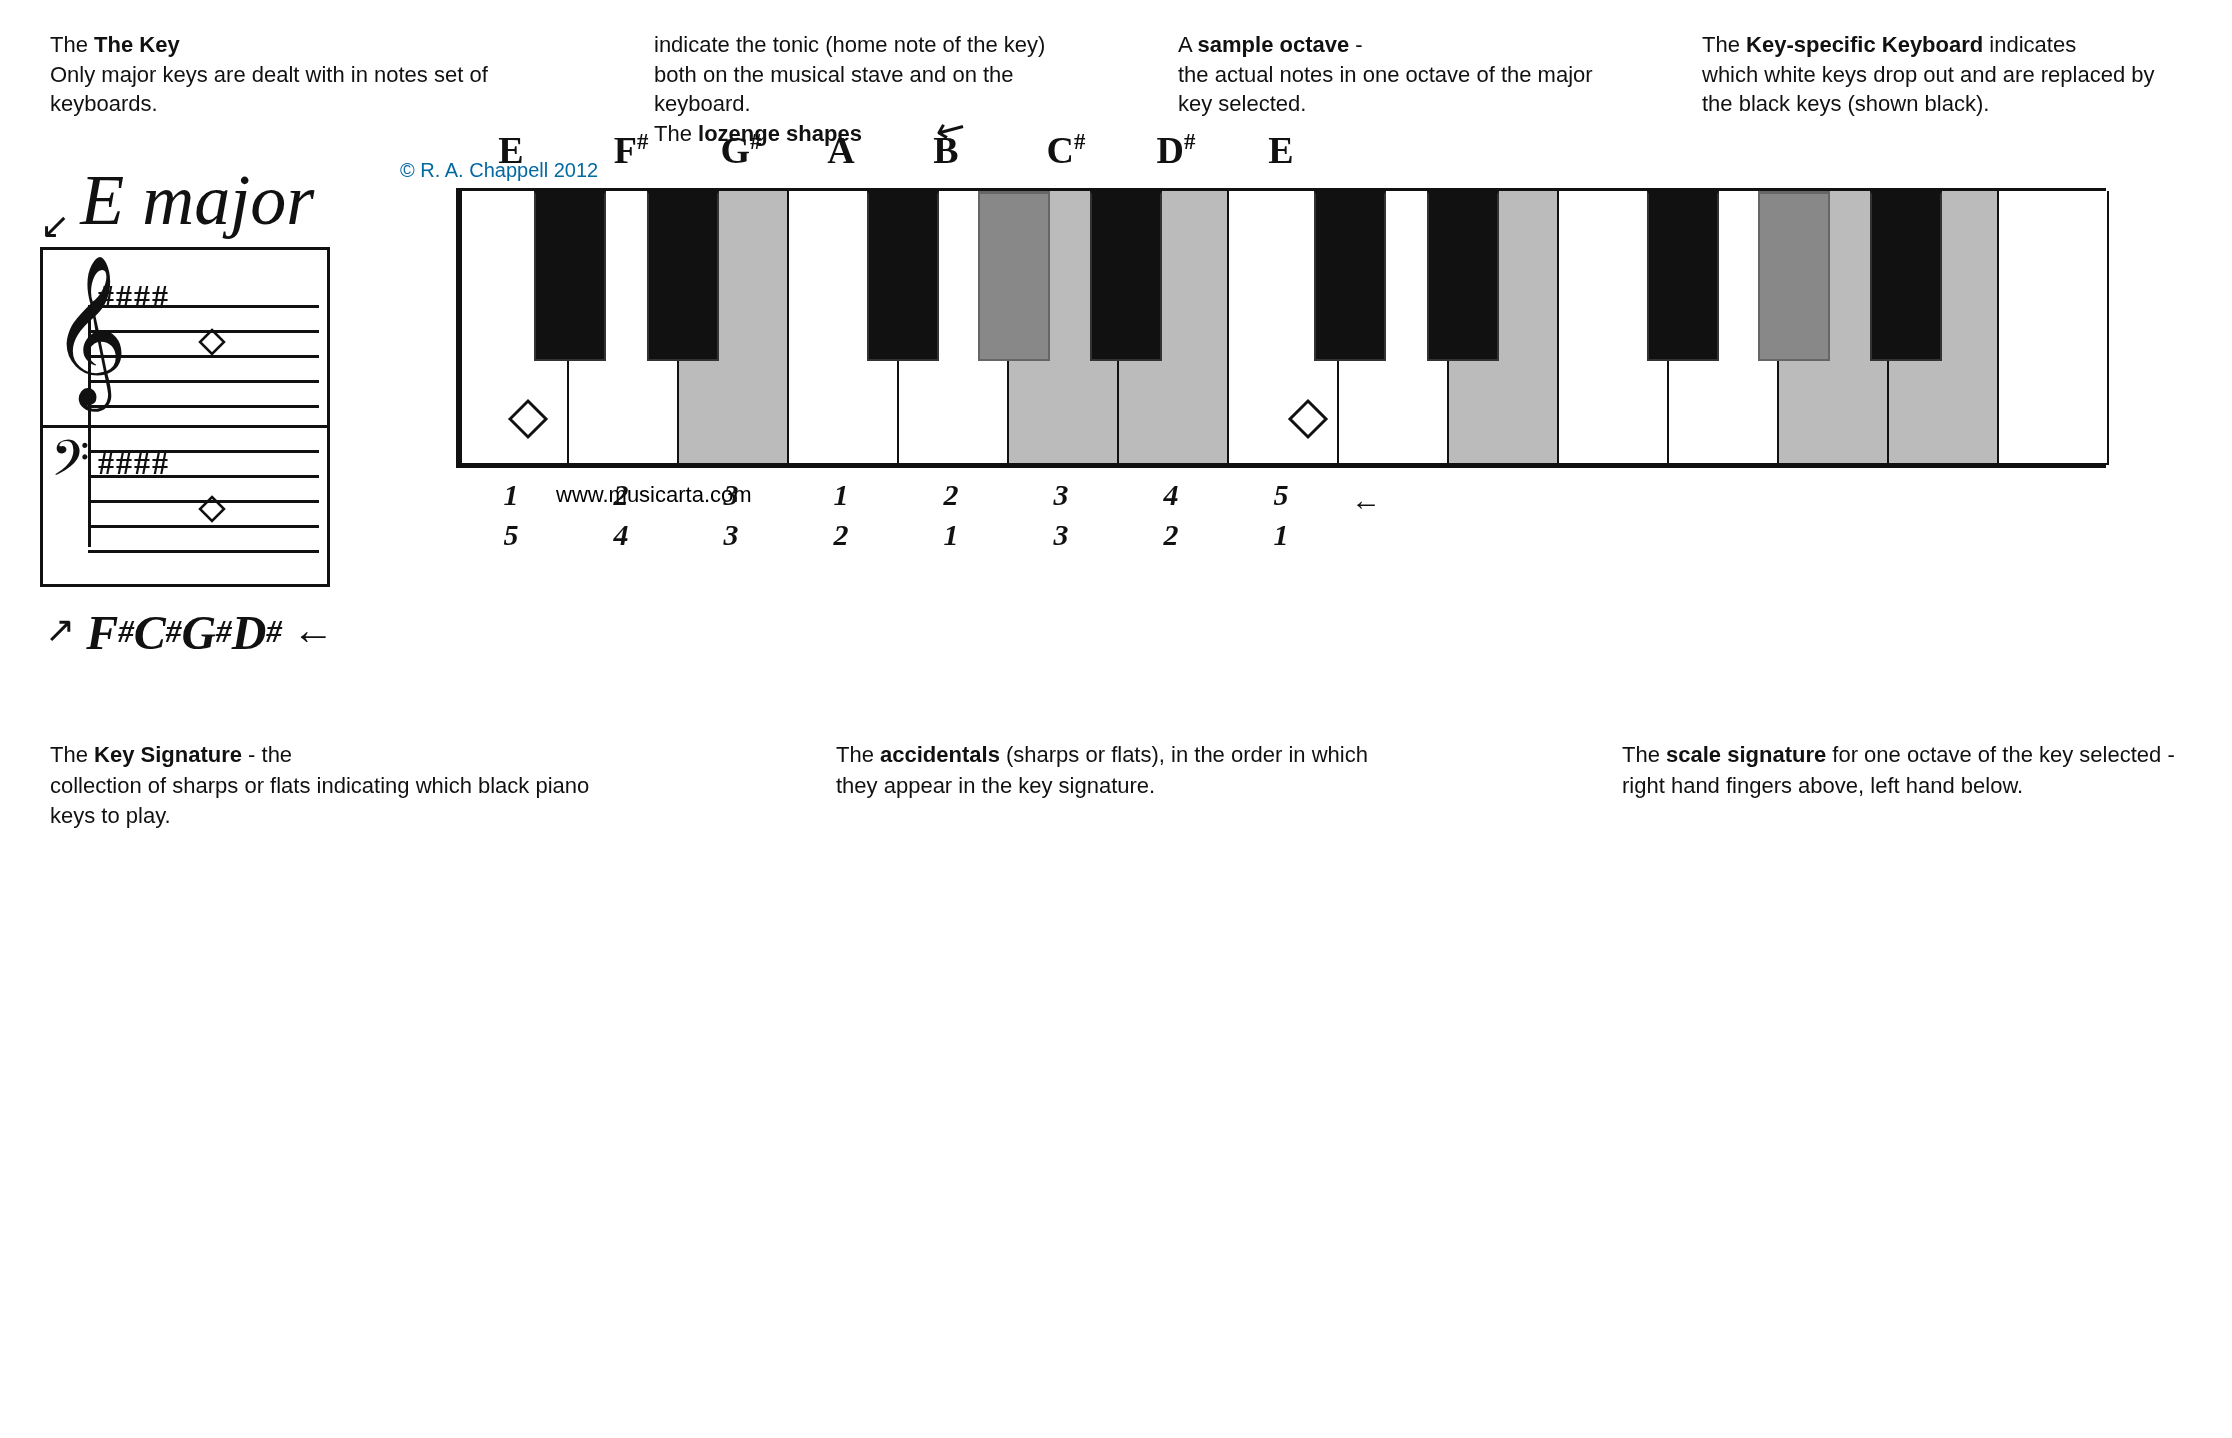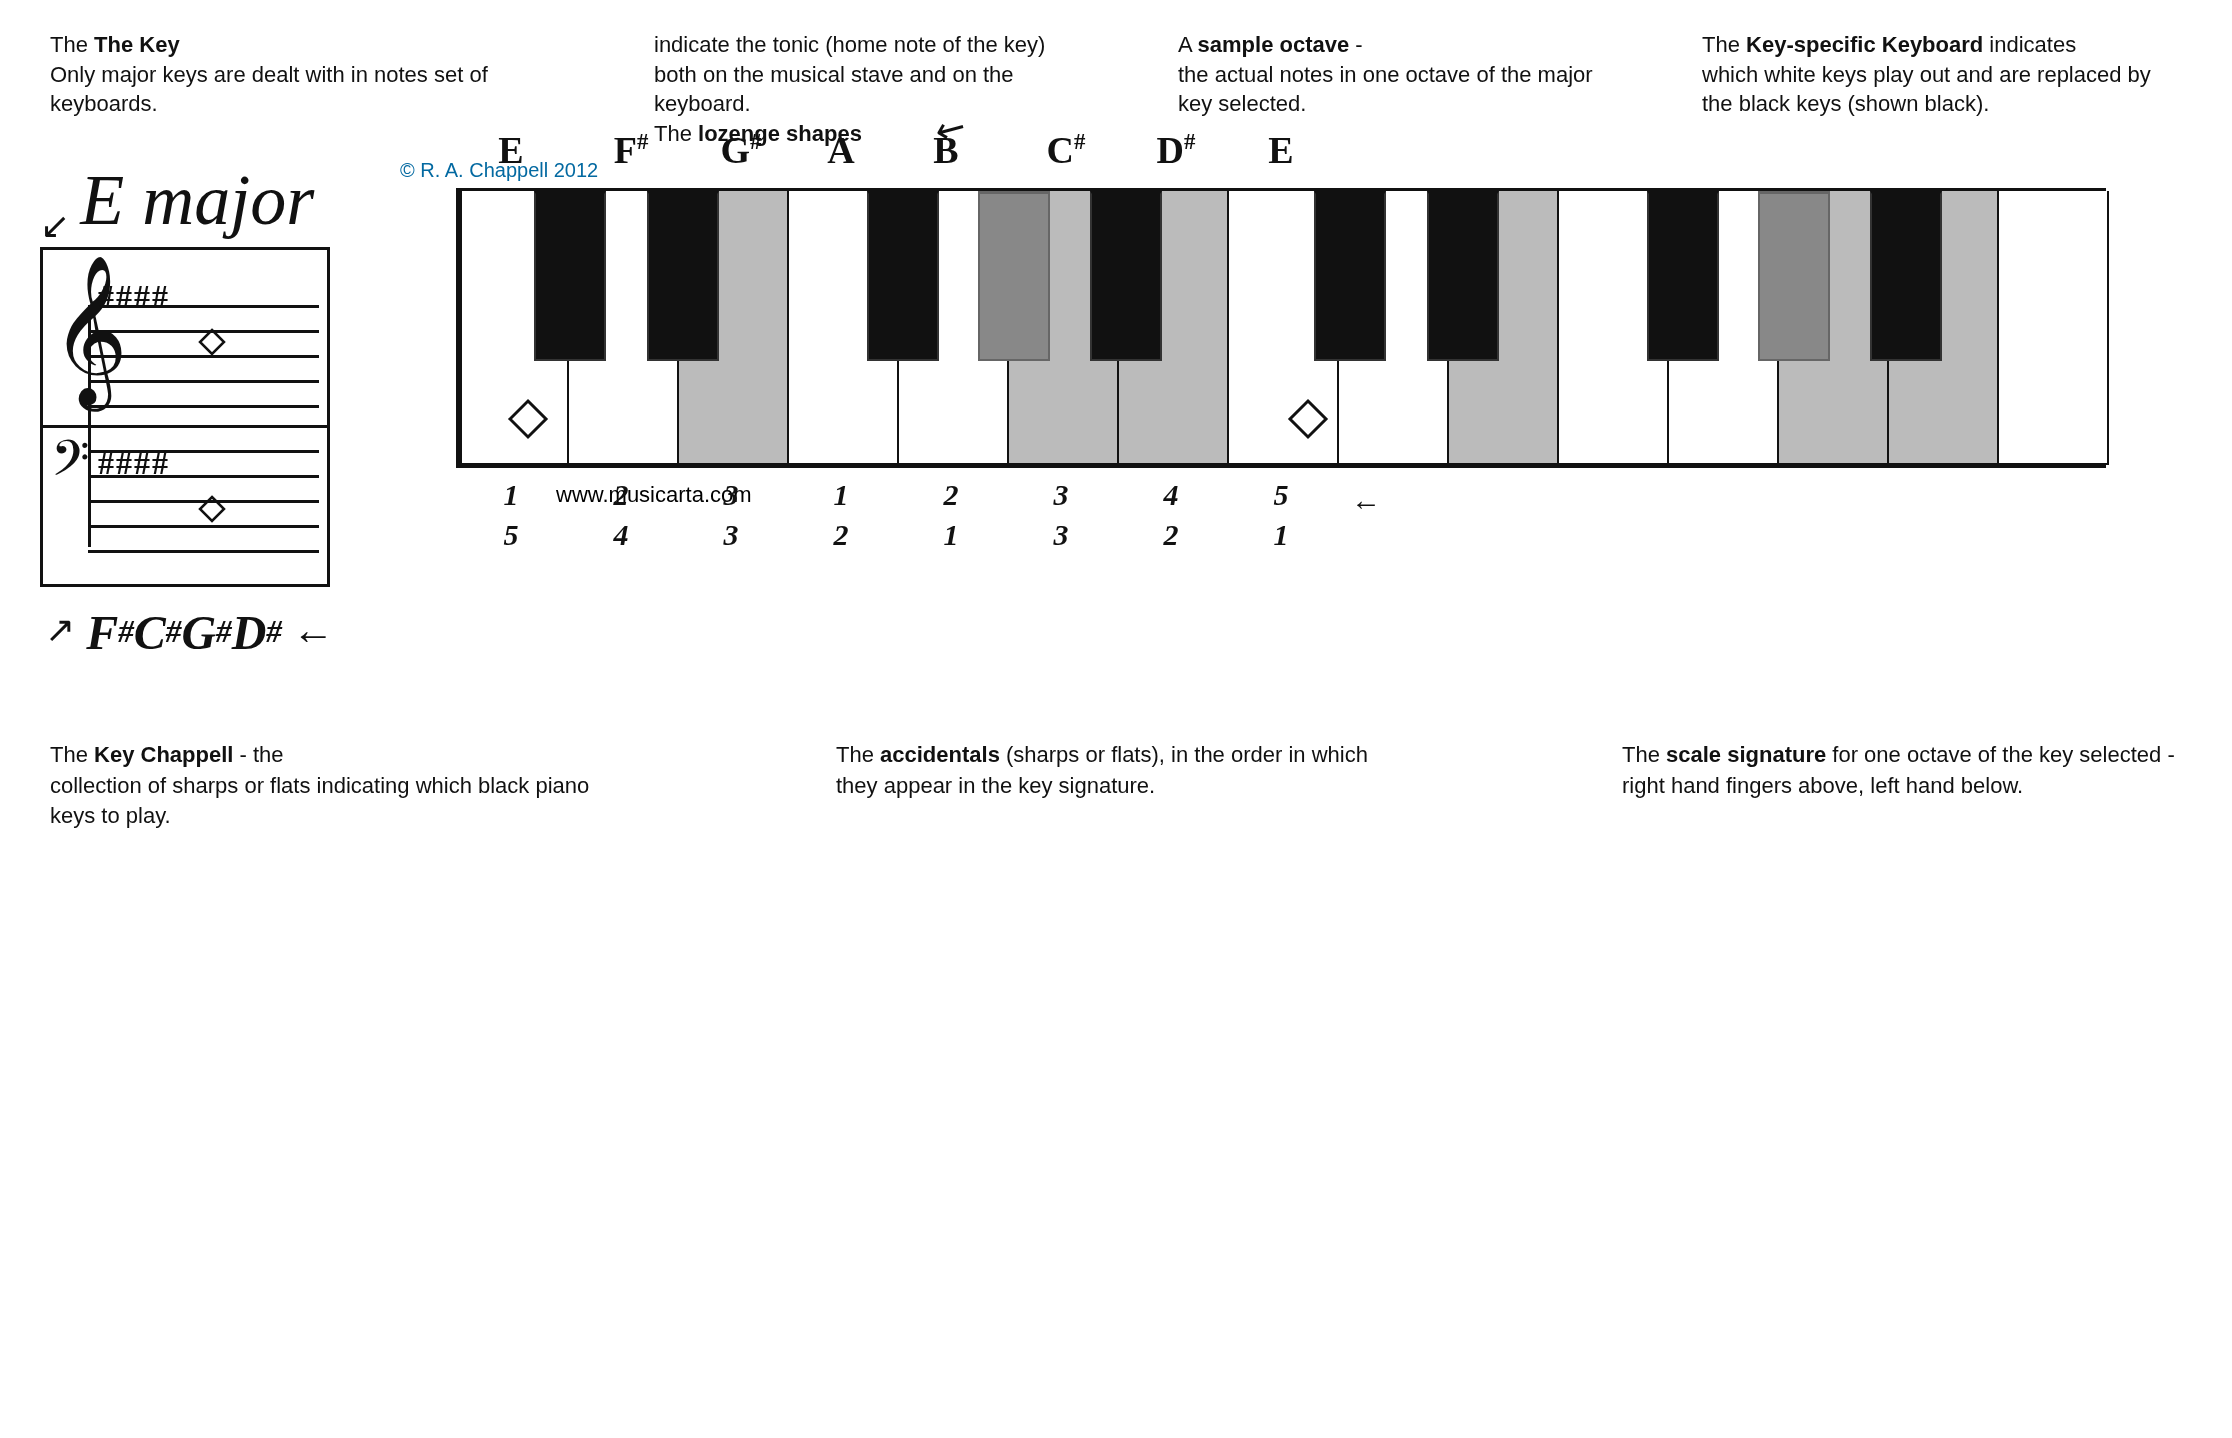--- a/index.html
+++ b/index.html
@@ -269,21 +269,21 @@
       <div>The <strong>lozenge shapes</strong></div>
     </div>
 
     <div class="annotation-box" style="max-width:440px;">
       <div>A <strong>sample octave</strong> -</div>
       <div>the actual notes in one octave of the major key selected.</div>
     </div>
 
     <div class="annotation-box" style="max-width:480px;">
       <div>The <strong>Key-specific Keyboard</strong> indicates</div>
-      <div>which white keys play out and are replaced by the black keys (shown black).</div>
+      <div>which white keys drop out and are replaced by the black keys (shown black).</div>
     </div>
 
   </div>
 
   <div class="main-area">
 
     <div class="left-section">
 
       <div style="display:flex; align-items:flex-end; margin-bottom:0;">
         <span class="arrow-down-left">↙</span>
@@ -469,21 +469,21 @@
 
       </div>
 
     </div>
 
   </div>
 
   <div class="bottom-annotations" style="margin-top:80px;">
 
     <div class="bottom-annotation-box">
-      <div>The <strong>Key Chappell</strong> - the</div>
+      <div>The <strong>Key Signature</strong> - the</div>
       <div>collection of sharps or flats indicating which black piano keys to play.</div>
     </div>
 
     <div class="bottom-annotation-box">
       <div>The <strong>accidentals</strong> (sharps or flats), in the order in which they appear in the key signature.</div>
     </div>
 
     <div class="bottom-annotation-box">
       <div>The <strong>scale signature</strong> for one octave of the key selected - right hand fingers above, left hand below.</div>
     </div>

